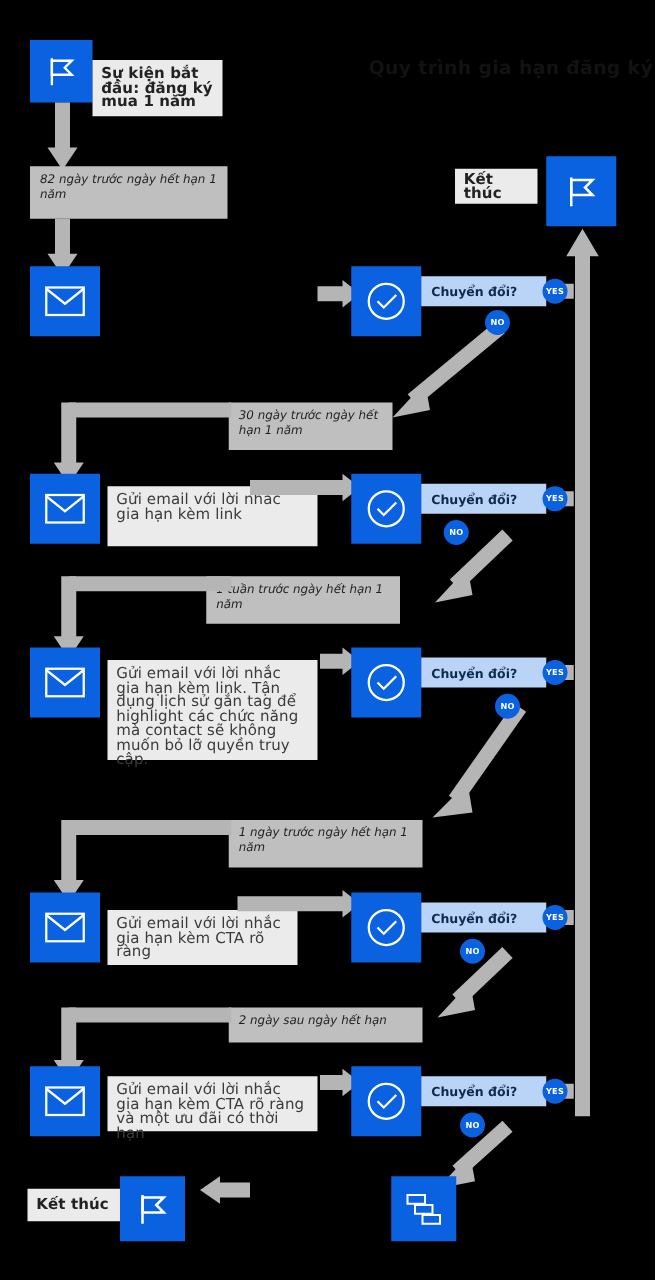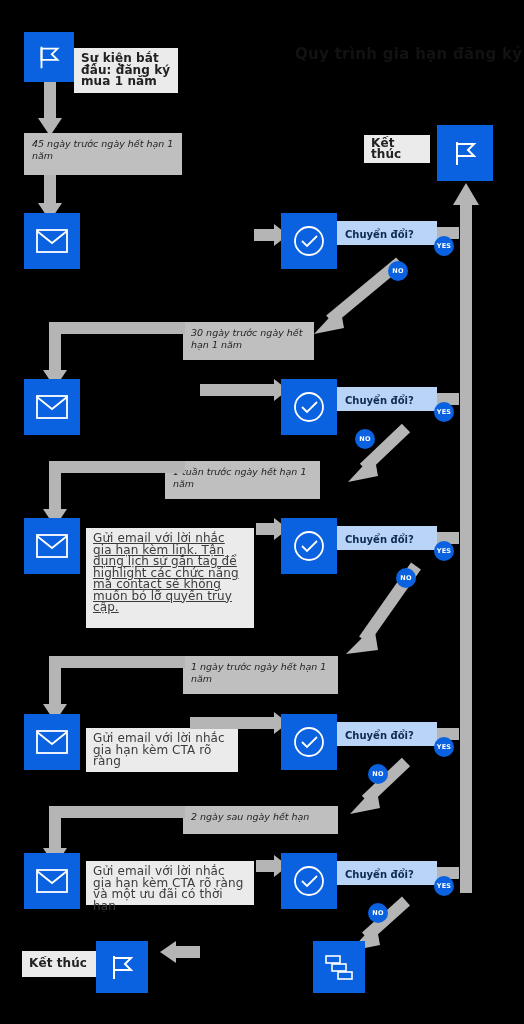--- a/index.html
+++ b/index.html
@@ -65,21 +65,20 @@
     border-radius: 50%;
     background: #0a62e0;
     color: #ffffff;
     font-size: 6.5px;
     font-weight: bold;
     display: flex;
     align-items: center;
     justify-content: center;
     letter-spacing: 0.2px;
     z-index: 6;
-    margin-top: 13px;
   }
   
   .bar {
     position: absolute;
     background: #b5b5b5;
   }
   .arrow-svg {
     position: absolute;
     overflow: visible;
   }
@@ -122,21 +121,21 @@
         <path d="M8 7 H25 L19 13 L25 19 H8 Z" fill="none"></path>
       </svg>
     </span>
   </div>
 
   <svg class="arrow-svg" style="left:453px; top:181px; width:26px; height:712px;">
     <rect x="7" y="22" width="12" height="690" fill="#b5b5b5"></rect>
     <polygon points="0,24 26,24 13,2" fill="#b5b5b5"></polygon>
   </svg>
 
-  <div class="delay" style="left:24px; top:133px; width:158px; height:42px;">45 ngày trước ngày hết hạn 1 năm</div>
+  <div class="delay" style="left:24px; top:133px; width:158px; height:42px;">82 ngày trước ngày hết hạn 1 năm</div>
   <svg class="arrow-svg" style="left:38px; top:175px; width:24px; height:48px;">
     <rect x="6" y="0" width="12" height="30" fill="#b5b5b5"></rect>
     <polygon points="0,28 24,28 12,46" fill="#b5b5b5"></polygon>
   </svg>
   <div class="node" style="left:24px; top:213px; width:56px; height:56px;">
     <span>
       <svg width="34" height="26" viewBox="0 0 34 26" fill="none" stroke="#ffffff" stroke-width="1.8">
         <rect x="2" y="2" width="30" height="22"></rect>
         <path d="M2 3 L17 15 L32 3"></path>
       </svg>
@@ -172,20 +171,21 @@
     <polygon points="0,48 24,48 12,66" fill="#b5b5b5"></polygon>
   </svg>
   <div class="node" style="left:24px; top:379px; width:56px; height:56px;">
     <span>
       <svg width="34" height="26" viewBox="0 0 34 26" fill="none" stroke="#ffffff" stroke-width="1.8">
         <rect x="2" y="2" width="30" height="22"></rect>
         <path d="M2 3 L17 15 L32 3"></path>
       </svg>
     </span>
   </div>
+  <div class="label plain" style="left:86px; top:389px; width:168px; height:48px;">Gửi email với lời nhắc gia hạn kèm link</div>
   <svg class="arrow-svg" style="left:200px; top:379px; width:88px; height:22px;">
     <rect x="0" y="5" width="76" height="12" fill="#b5b5b5"></rect>
     <polygon points="74,0 74,22 88,11" fill="#b5b5b5"></polygon>
   </svg>
   <div class="node" style="left:281px; top:379px; width:56px; height:56px;">
     <span>
       <svg width="34" height="34" viewBox="0 0 34 34" fill="none" stroke="#ffffff" stroke-width="1.8">
         <circle cx="17" cy="17" r="14"></circle>
         <path d="M10 17 L15 22 L25 12"></path>
       </svg>
@@ -207,21 +207,21 @@
     <polygon points="0,48 24,48 12,66" fill="#b5b5b5"></polygon>
   </svg>
   <div class="node" style="left:24px; top:518px; width:56px; height:56px;">
     <span>
       <svg width="34" height="26" viewBox="0 0 34 26" fill="none" stroke="#ffffff" stroke-width="1.8">
         <rect x="2" y="2" width="30" height="22"></rect>
         <path d="M2 3 L17 15 L32 3"></path>
       </svg>
     </span>
   </div>
-  <div class="label plain" style="left:86px; top:528px; width:168px; height:100px;text-decoration:underline;">Gửi email với lời nhắc gia hạn kèm link. Tận dụng lịch sử gắn tag để highlight các chức năng mà contact sẽ không muốn bỏ lỡ quyền truy cập.</div>
+  <div class="label plain" style="left:86px; top:528px; width:168px; height:80px;">Gửi email với lời nhắc gia hạn kèm link. Tận dụng lịch sử gắn tag để highlight các chức năng mà contact sẽ không muốn bỏ lỡ quyền truy cập.</div>
   <svg class="arrow-svg" style="left:256px; top:518px; width:32px; height:22px;">
     <rect x="0" y="5" width="20" height="12" fill="#b5b5b5"></rect>
     <polygon points="18,0 18,22 32,11" fill="#b5b5b5"></polygon>
   </svg>
   <div class="node" style="left:281px; top:518px; width:56px; height:56px;">
     <span>
       <svg width="34" height="34" viewBox="0 0 34 34" fill="none" stroke="#ffffff" stroke-width="1.8">
         <circle cx="17" cy="17" r="14"></circle>
         <path d="M10 17 L15 22 L25 12"></path>
       </svg>

